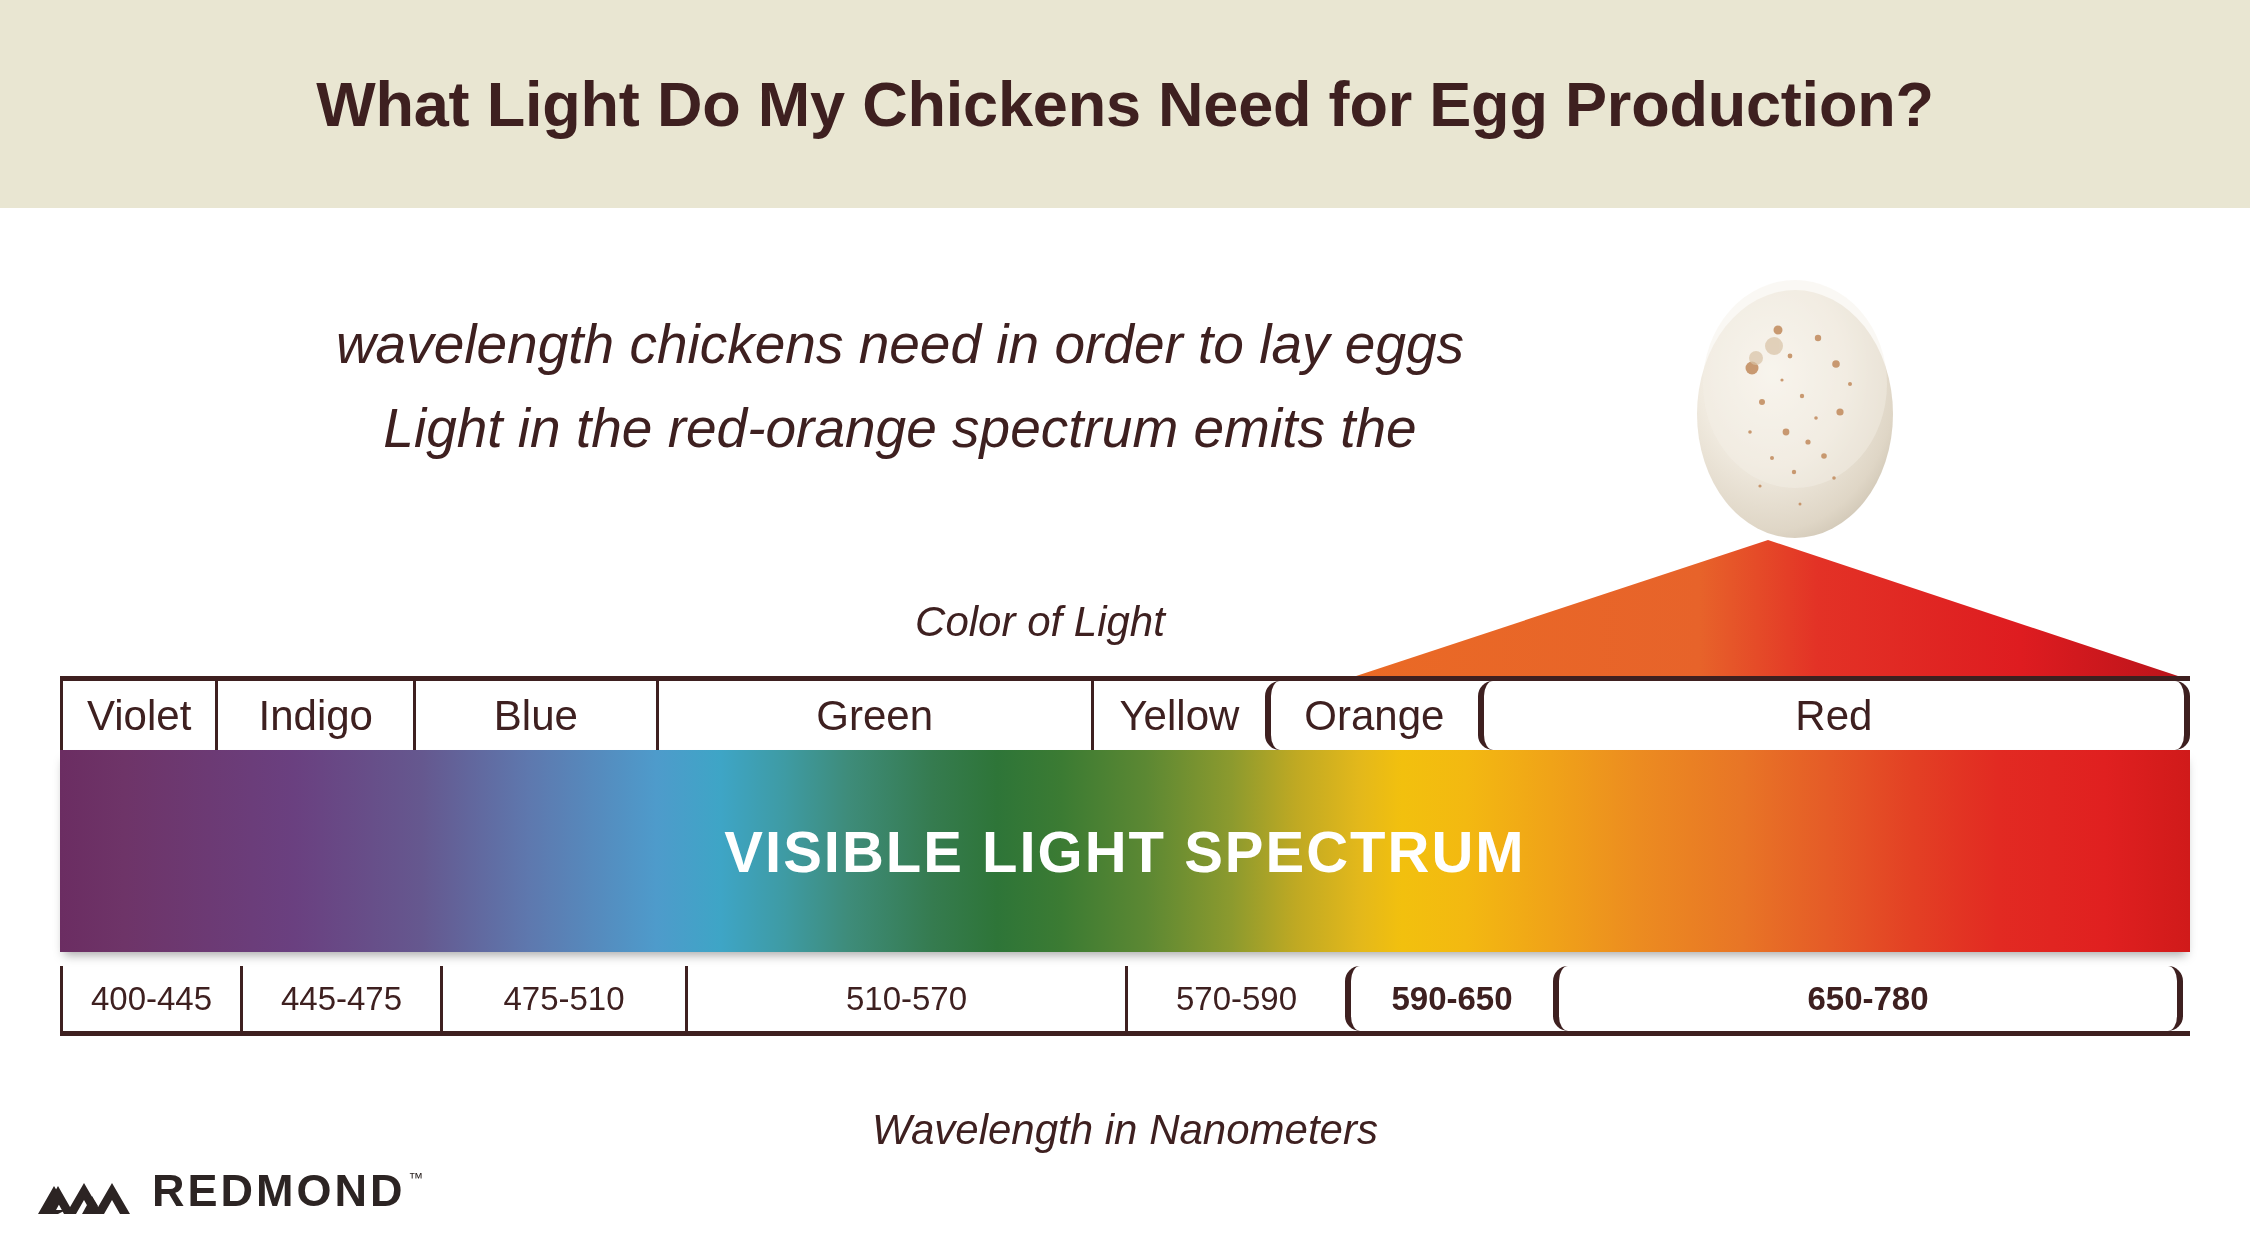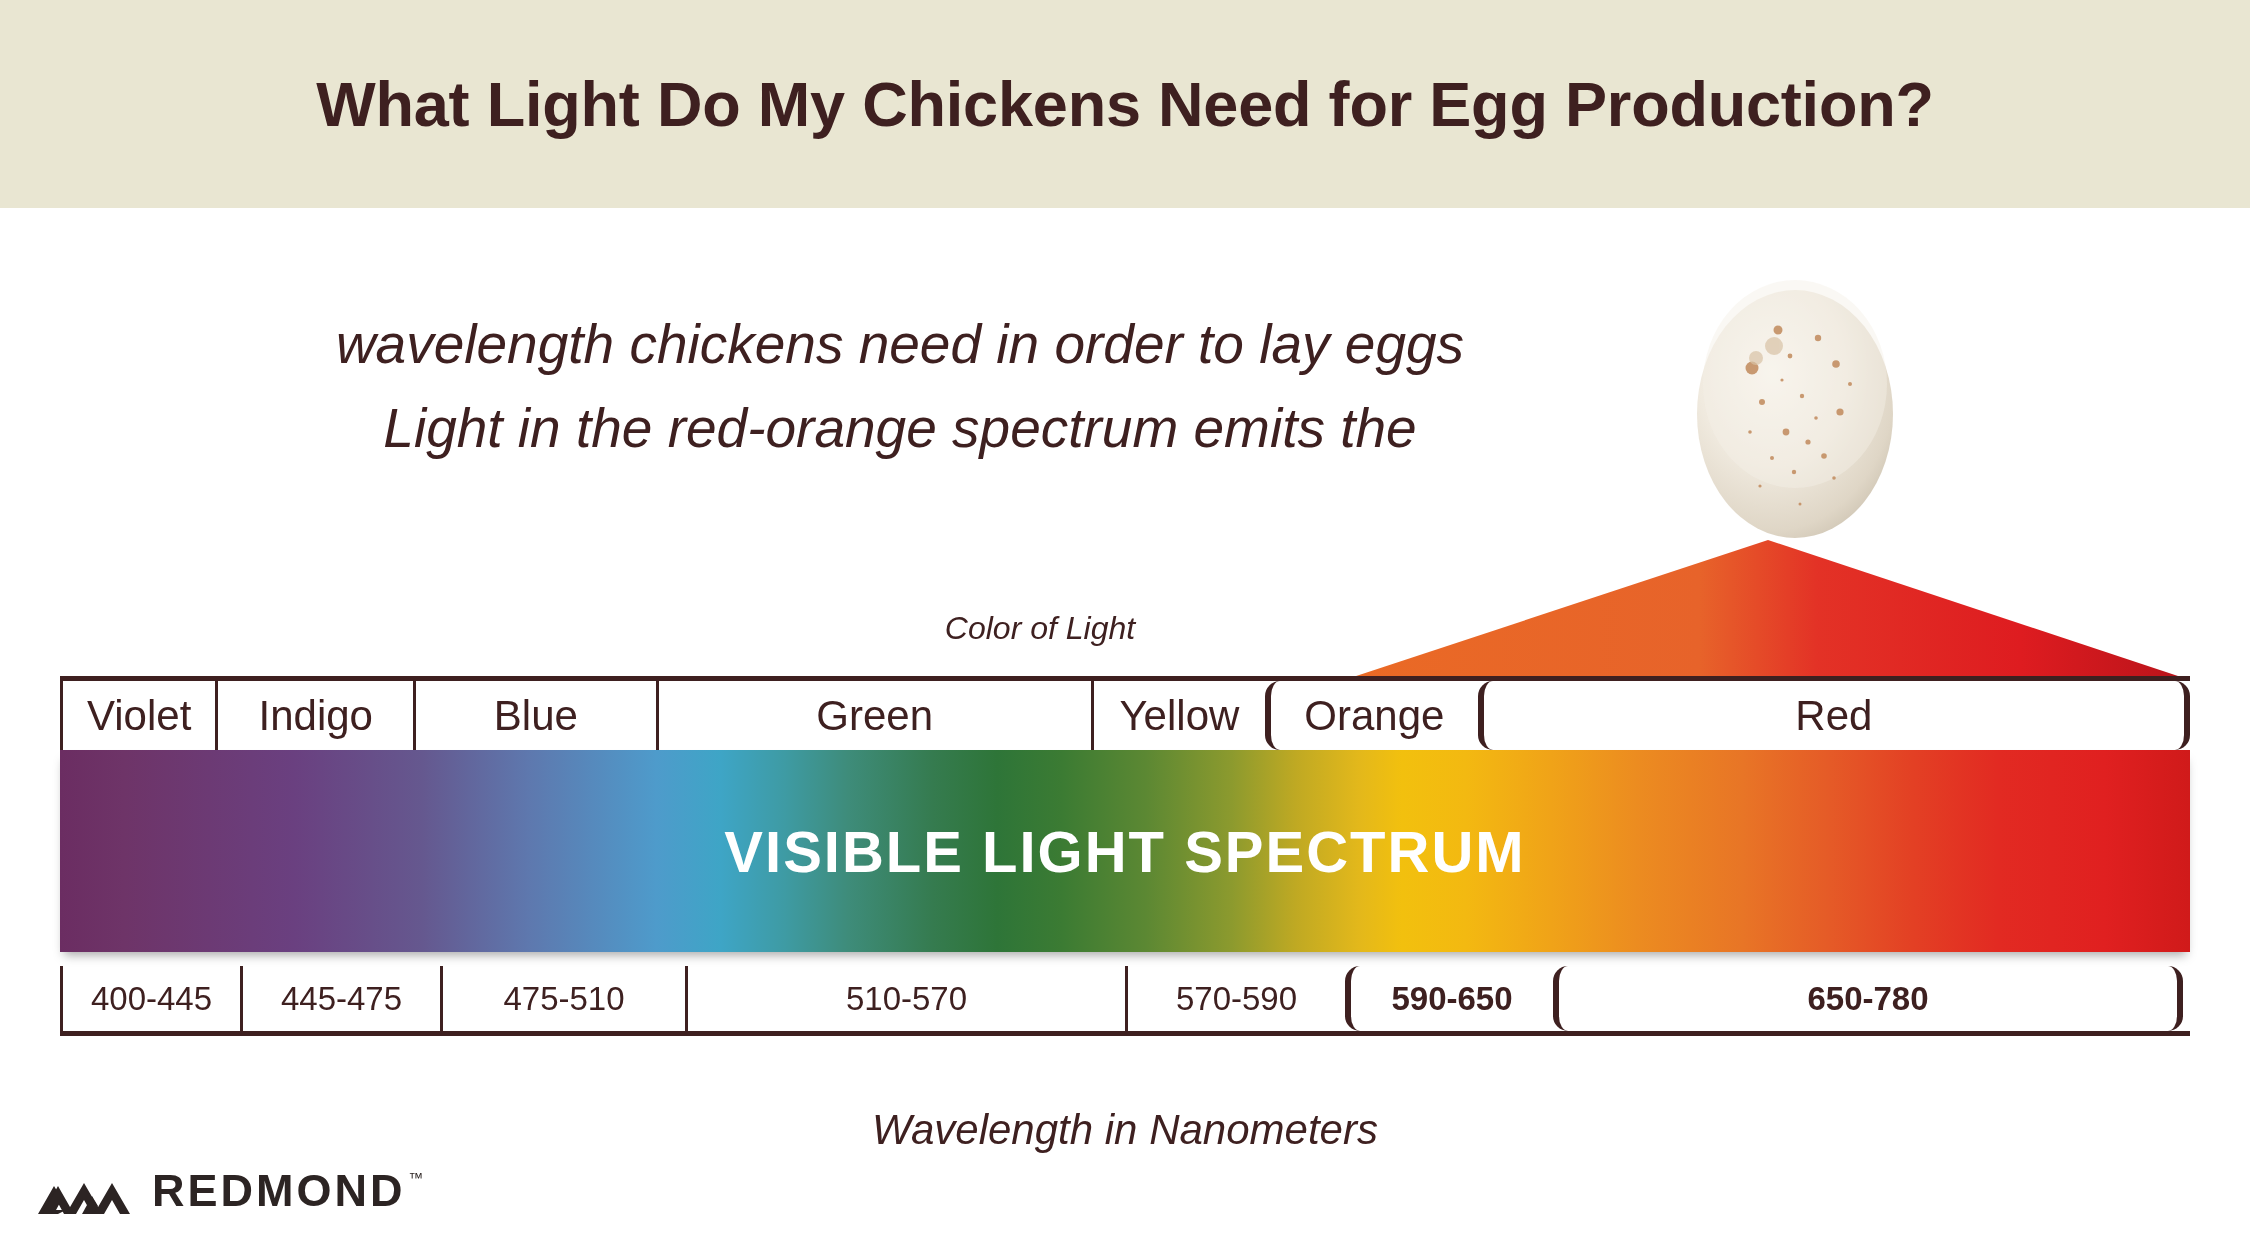--- a/index.html
+++ b/index.html
@@ -80,23 +80,22 @@
 
   
   .color-of-light {
     position: absolute;
     left: 760px;
     top: 598px;
     width: 560px;
     text-align: center;
     color: #3E2020;
     font-style: italic;
-    font-size: 32px;
-    font-family: "Liberation Sans", sans-serif;
-    margin-top: 12px;
+    font-size: 42px;
+    font-family: "Liberation Sans", sans-serif;
   }
 
   
   .triangle-marker {
     position: absolute;
     left: 1344px;
     top: 540px;
     width: 846px;
     height: 140px;
   }

